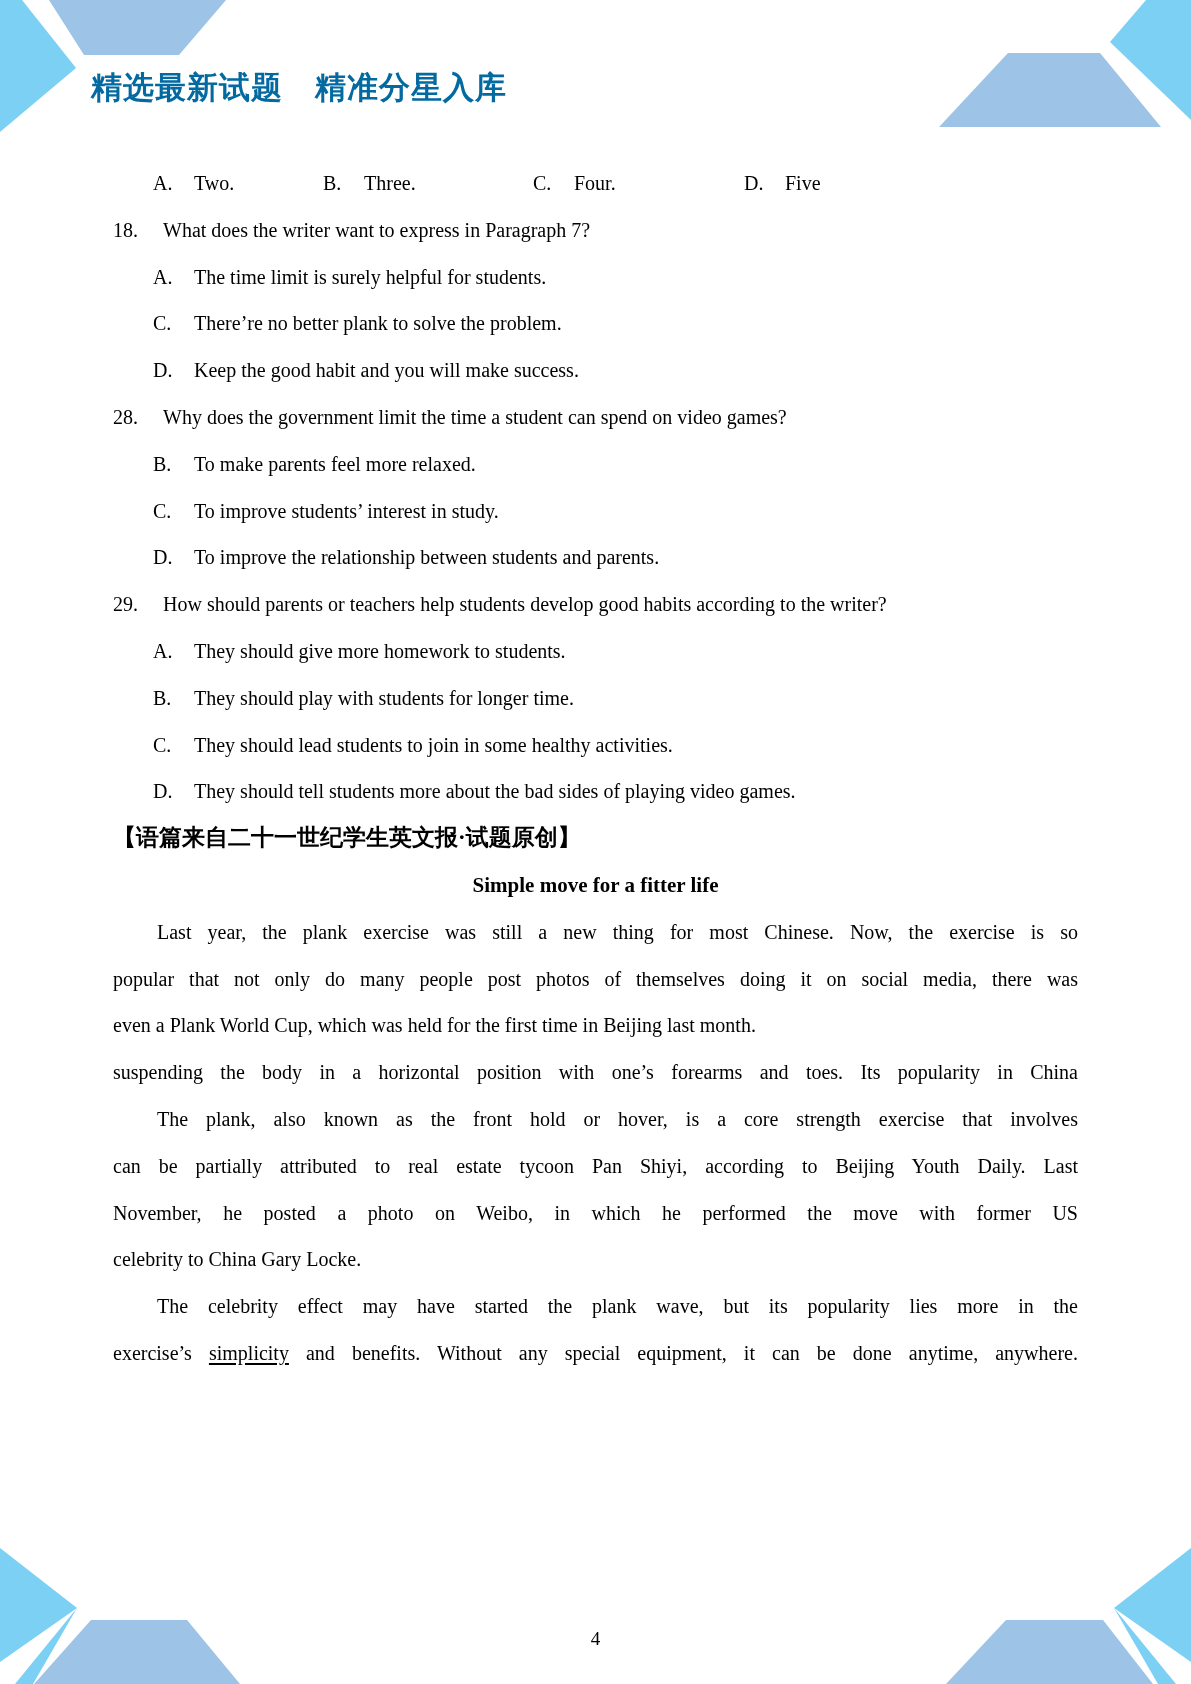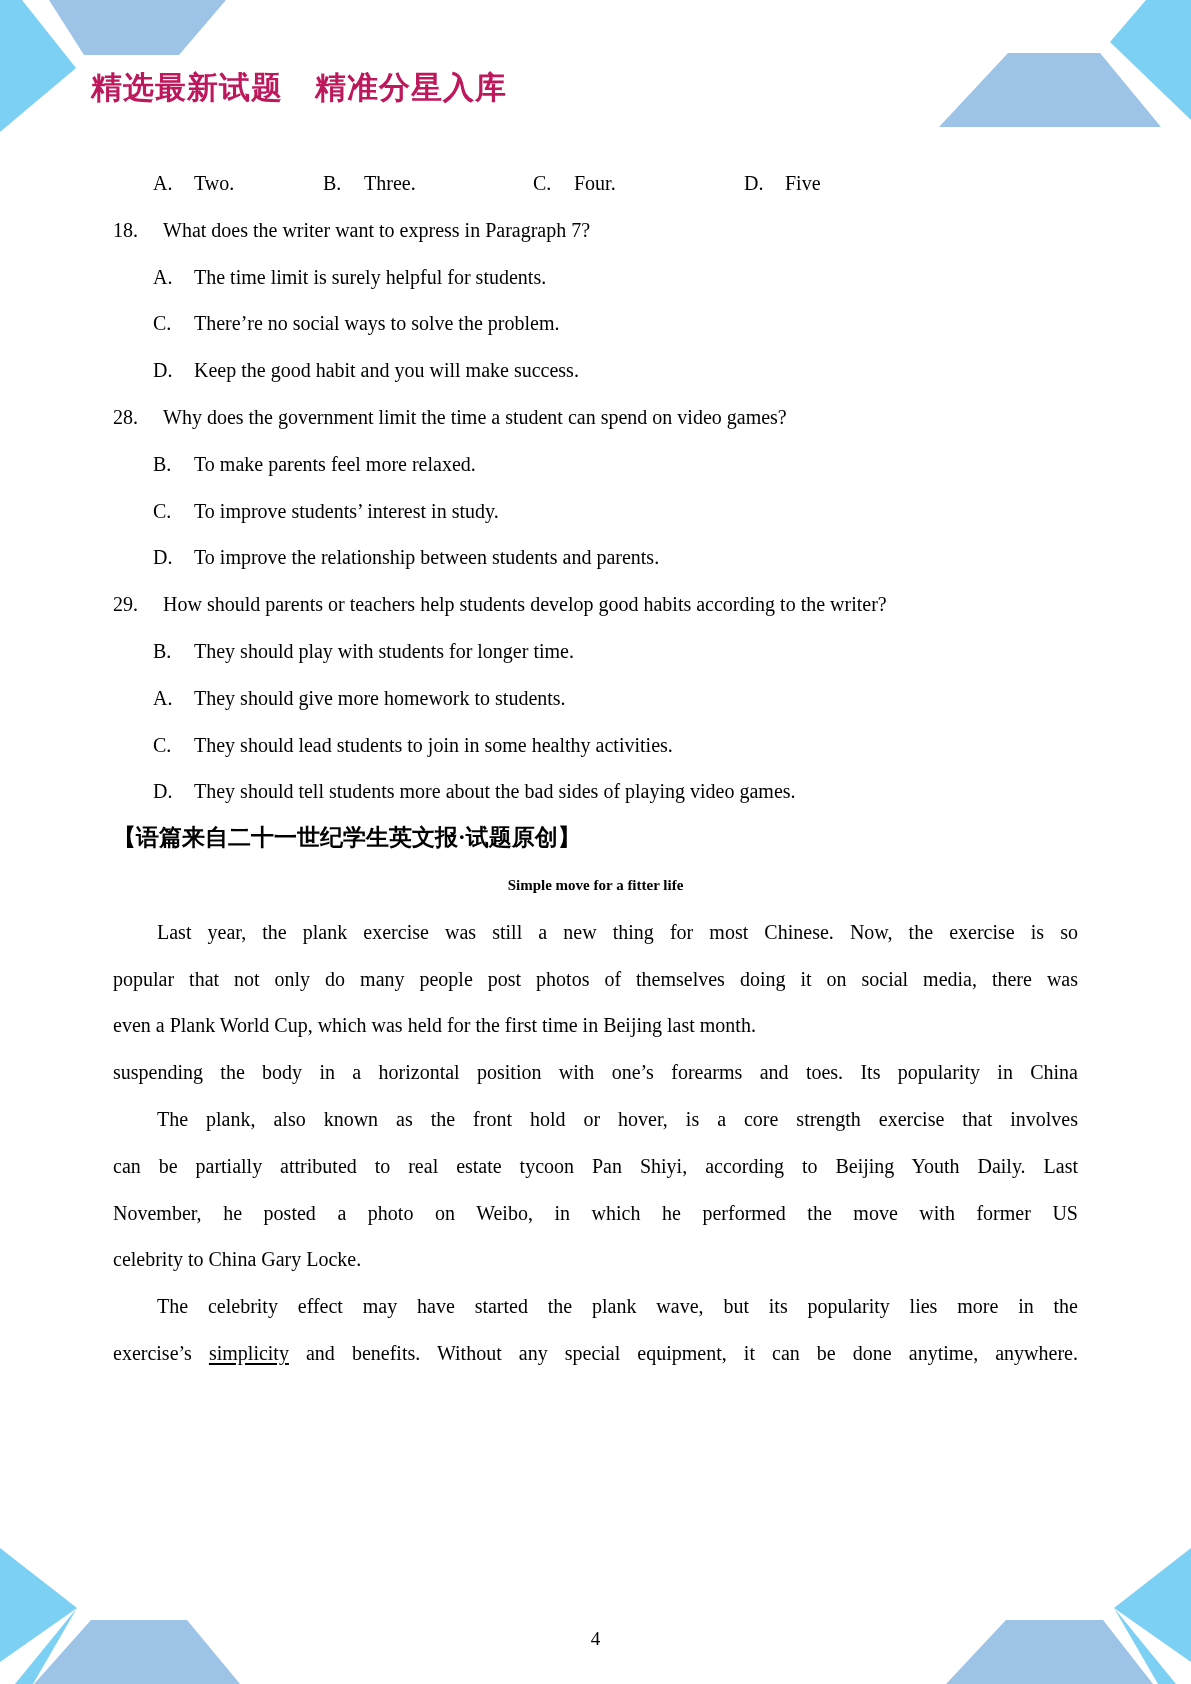--- a/index.html
+++ b/index.html
@@ -1,34 +1,34 @@
 <!DOCTYPE html>
 <html><head>
 <meta charset="utf-8">
 <style>
   html,body{margin:0;padding:0;background:#ffffff;}
   #page{position:relative;width:1191px;height:1684px;background:#ffffff;overflow:hidden;
         font-family:"Liberation Serif",serif;color:#111;}
   #decor-svg{position:absolute;left:0;top:0;z-index:0;}
   .header-title{position:absolute;left:91px;top:67px;z-index:2;
         font-family:"Liberation Sans",sans-serif;font-weight:bold;font-size:31px;
-        letter-spacing:1px;color:#be185d;white-space:nowrap;}
+        letter-spacing:1px;color:#0369a1;white-space:nowrap;}
   .content{position:absolute;left:113px;top:160px;width:965px;z-index:1;}
   .row{height:46.8px;line-height:46.8px;overflow:hidden;
        font-family:"Liberation Serif",serif;font-size:20px;color:#000;}
   .qlabel{display:inline-block;width:50px;}
   .olabel{display:inline-block;width:41px;}
   .opt{padding-left:40px;}
   .jline{text-align:justify;text-align-last:justify;}
   .indent{padding-left:44px;}
   .carryover{position:relative;}
   .carryover .co{position:absolute;top:0;white-space:nowrap;}
   .co-a{left:40px;}  .co-b{left:210px;} .co-c{left:420px;} .co-d{left:631px;}
   .cn-note{font-weight:bold;font-size:23px;}
-  .ptitle{font-weight:bold;font-size:15px;text-align:center;}
+  .ptitle{font-weight:bold;font-size:21px;text-align:center;}
   .u{text-decoration:underline;text-underline-offset:3px;font-family:Liberation Serif, serif;}
   .footer{position:absolute;left:0;top:1628px;width:100%;text-align:center;z-index:1;
         font-family:"Liberation Serif",serif;font-size:19px;color:#000;}
 </style>
 </head>
 <body>
 
 <div id="page">
 
   <svg id="decor-svg" width="1191" height="1684" viewBox="0 0 1191 1684">
@@ -50,31 +50,31 @@
 
     <div class="row carryover">
       <span class="co co-a"><span class="olabel">A.</span><span>Two.</span></span>
       <span class="co co-b"><span class="olabel">B.</span><span>Three.</span></span>
       <span class="co co-c"><span class="olabel">C.</span><span>Four.</span></span>
       <span class="co co-d"><span class="olabel">D.</span><span>Five</span></span>
     </div>
 
     <div class="row"><span class="qlabel">18.</span><span>What does the writer want to express in Paragraph 7?</span></div>
     <div class="row opt"><span class="olabel">A.</span><span>The time limit is surely helpful for students.</span></div>
-    <div class="row opt"><span class="olabel">C.</span><span>There’re no social ways to solve the problem.</span></div>
+    <div class="row opt"><span class="olabel">C.</span><span>There’re no better plank to solve the problem.</span></div>
     <div class="row opt"><span class="olabel">D.</span><span>Keep the good habit and you will make success.</span></div>
 
     <div class="row"><span class="qlabel">28.</span><span>Why does the government limit the time a student can spend on video games?</span></div>
     <div class="row opt"><span class="olabel">B.</span><span>To make parents feel more relaxed.</span></div>
     <div class="row opt"><span class="olabel">C.</span><span>To improve students’ interest in study.</span></div>
     <div class="row opt"><span class="olabel">D.</span><span>To improve the relationship between students and parents.</span></div>
 
     <div class="row"><span class="qlabel">29.</span><span>How should parents or teachers help students develop good habits according to the writer?</span></div>
+    <div class="row opt"><span class="olabel">A.</span><span>They should give more homework to students.</span></div>
     <div class="row opt"><span class="olabel">B.</span><span>They should play with students for longer time.</span></div>
-    <div class="row opt"><span class="olabel">A.</span><span>They should give more homework to students.</span></div>
     <div class="row opt"><span class="olabel">C.</span><span>They should lead students to join in some healthy activities.</span></div>
     <div class="row opt"><span class="olabel">D.</span><span>They should tell students more about the bad sides of playing video games.</span></div>
 
     <div class="row cn-note">【语篇来自二十一世纪学生英文报·试题原创】</div>
 
     <div class="row ptitle">Simple move for a fitter life</div>
 
     <div class="row jline indent"><span>Last year, the plank exercise was still a new thing for most Chinese. Now, the exercise is so</span></div>
     <div class="row jline"><span>popular that not only do many people post photos of themselves doing it on social media, there was</span></div>
     <div class="row"><span>even a Plank World Cup, which was held for the first time in Beijing last month.</span></div>

